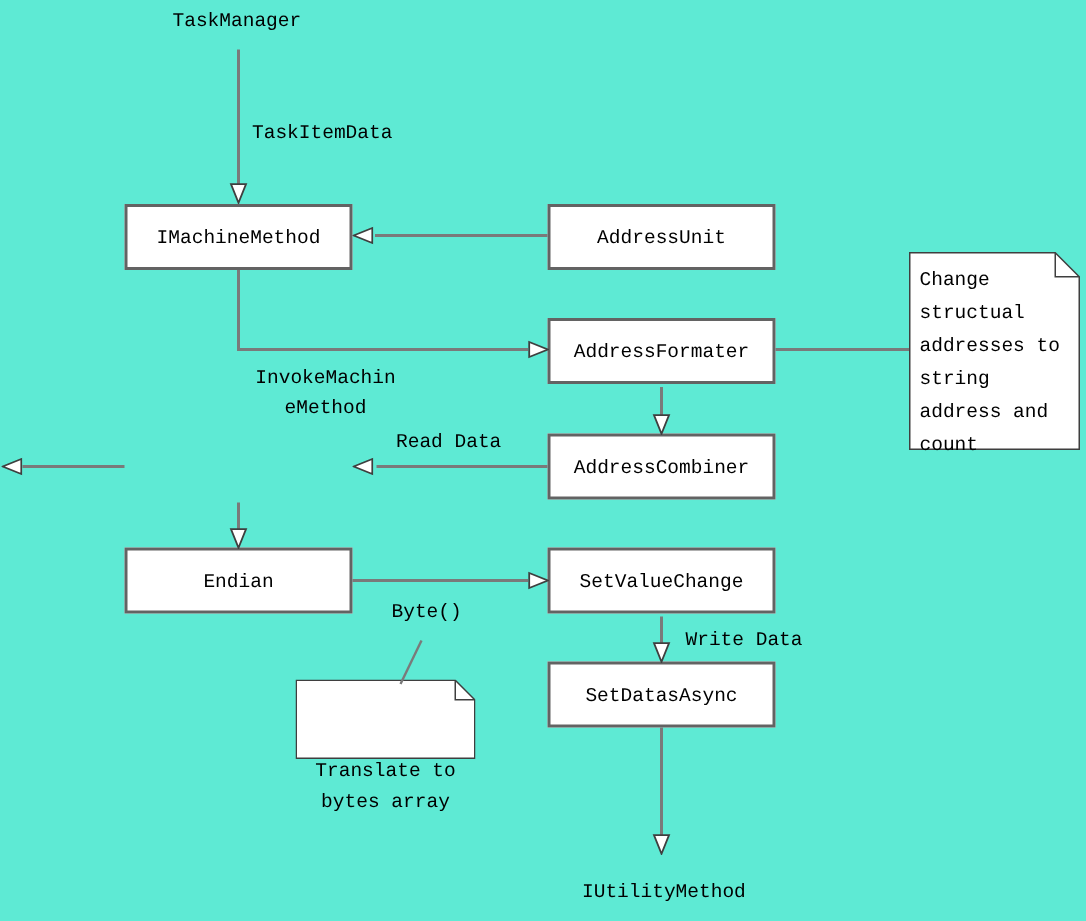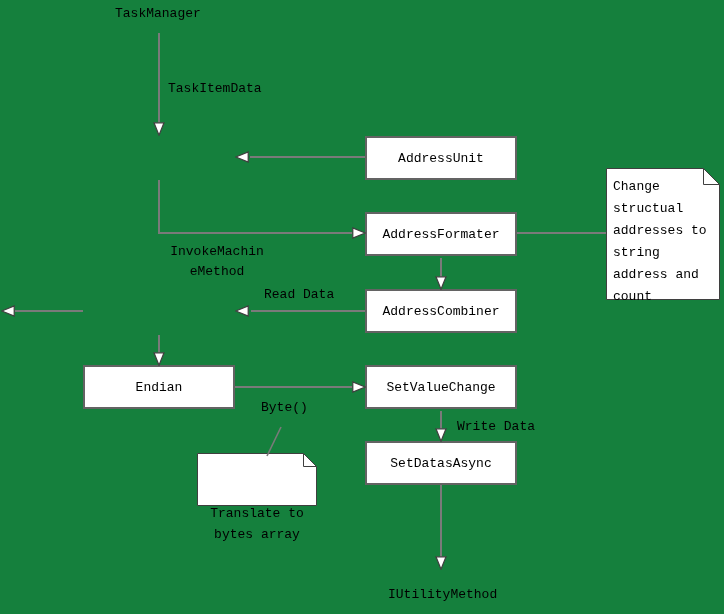--- a/index.html
+++ b/index.html
@@ -1,19 +1,19 @@
 <!DOCTYPE html>
 <html><head>
 <meta charset="utf-8">
 <style>
   html,body{margin:0;padding:0;background:#fff;}
   #canvas{
     position:relative;
     width:724px;height:614px;
-    background:#15803d;
+    background:#5eead4;
     font-family:"Liberation Mono","DejaVu Sans Mono",monospace;
     color:#000;
     overflow:hidden;
   }
   .node{
     position:absolute;
     box-sizing:border-box;
     width:152px;height:44px;
     border:2px solid #636363;
     background:#fff;
@@ -49,20 +49,23 @@
   .leader{position:absolute;}
 </style>
 </head>
 <body>
 
 <div id="canvas">
 
   <div class="flabel" style="left:115px;top:6px">TaskManager</div>
   <div class="flabel" style="left:388px;top:587px">IUtilityMethod</div>
 
+  <div class="node" style="left:83px;top:136px">
+      <span class="node-label">IMachineMethod</span>
+    </div>
   <div class="node" style="left:365px;top:136px">
       <span class="node-label">AddressUnit</span>
     </div>
   <div class="node" style="left:365px;top:212px">
       <span class="node-label">AddressFormater</span>
     </div>
   <div class="node" style="left:365px;top:289px">
       <span class="node-label">AddressCombiner</span>
     </div>
   <div class="node" style="left:83px;top:365px">

